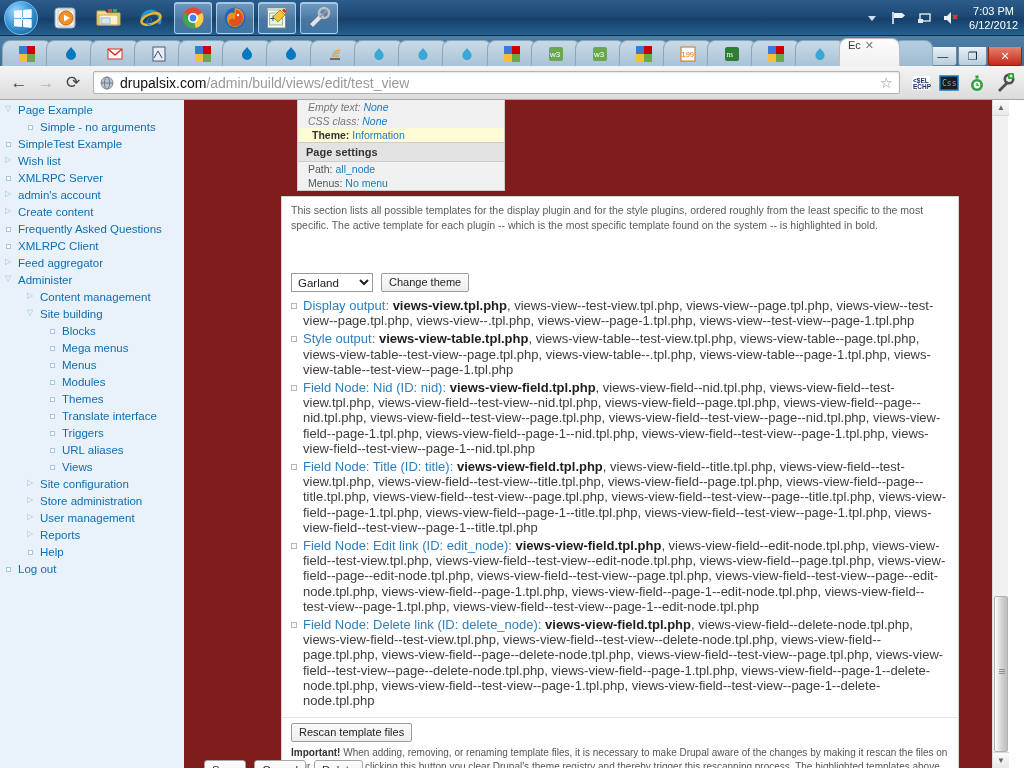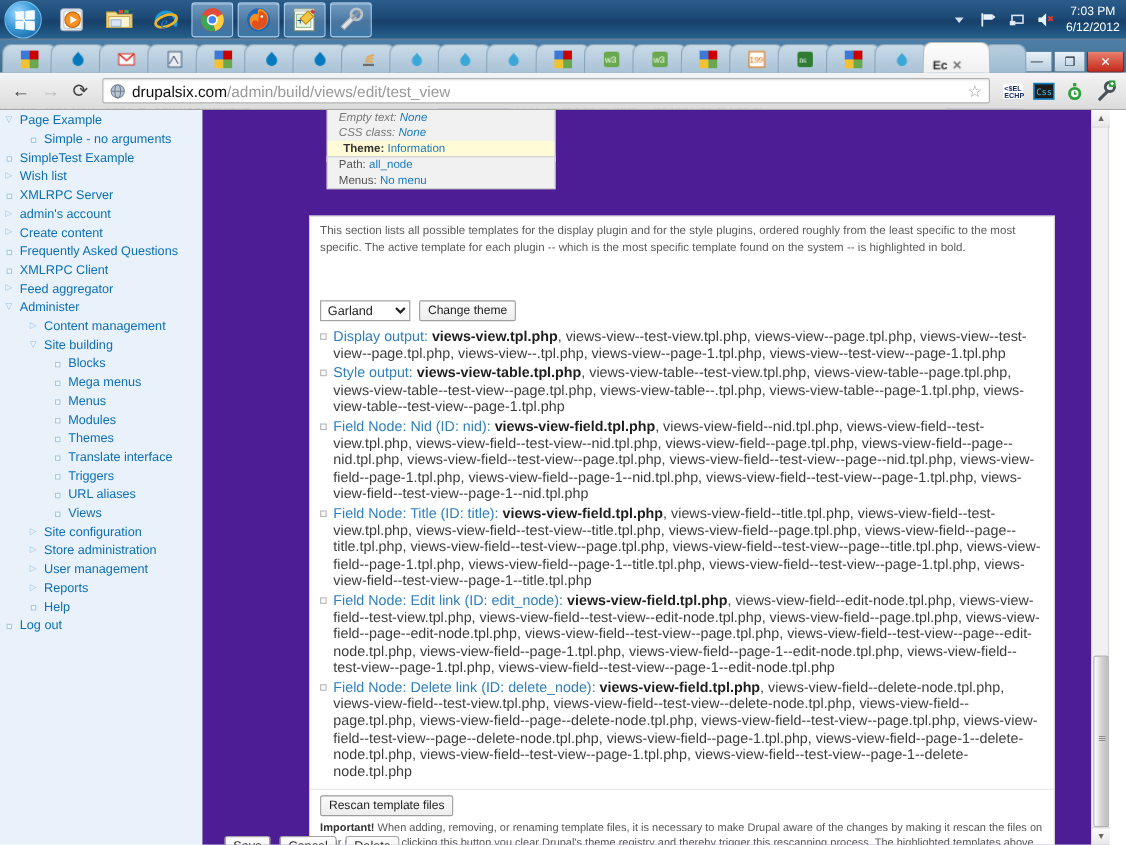--- a/index.html
+++ b/index.html
@@ -69,21 +69,21 @@
     border: 1px solid #8aa6bb; border-bottom: none;
     border-radius: 8px 8px 0 0;
     display: flex; align-items: center; justify-content: center;
     position: relative;
     transform: perspective(14px) rotateX(0.4deg);
   }
   .tab.tab-active {
     background: linear-gradient(to bottom, #fdfdfd, #f0f0f0);
     border-color: #b9b9b9; height: 28px; z-index: 5;
     width: 62px;
-    display: flex; align-items: flex-end; justify-content: flex-start; padding-left: 8px; font-weight: bold;
+    display: flex; align-items: flex-start; justify-content: flex-start; padding-left: 8px;
   }
   .tab.tab-blank { background: linear-gradient(to bottom,#b8cfe0,#9dbad0); width: 40px; }
   .tab-title { font-size: 11px; color: #333; white-space: nowrap; overflow: hidden; }
   .tab-close { font-size: 11px; color: #777; margin-left: 4px; }
   .favicon { width: 16px; height: 16px; display: block; }
   .wincontrols { margin-left: auto; display: flex; align-items: flex-start; padding: 1px 2px 0 0; }
   .wc {
     width: 29px; height: 19px; margin-left: 1px;
     border: 1px solid #6f88a0; border-top: none;
     border-radius: 0 0 3px 3px;
@@ -152,21 +152,21 @@
   .bullet.tri-d::after { content:"▽"; font-size: 8px; color:#9fc3de; position:absolute; left:-1px; top:-2px; }
   .lvl1 { padding-left: 18px; }
   .lvl2 { padding-left: 40px; }
   .lvl2 .bullet { left: 28px; }
   .lvl3 { padding-left: 62px; }
   .lvl3 .bullet { left: 50px; }
 
   
   .maincol {
     position: absolute; left: 184px; top: 0; width: 824px; height: 668px;
-    background: #4c1d95;
+    background: #7f1d1d;
   }
 
   
   .box-basic {
     position: absolute; left: 113px; top: 0px; width: 208px;
     background: #f1f1f1; border: 1px solid #ccc; border-top: none;
     font-size: 10.5px; color: #444;
     padding: 0 0 4px 0;
   }
   .kv { padding: 1px 6px 1px 10px; white-space: nowrap; }
@@ -601,20 +601,21 @@
 
     <div class="maincol">
 
       <div class="box-basic">
         <div class="kv"><span class="k">Empty text:</span> <span class="v">None</span></div>
         <div class="kv"><span class="k">CSS class:</span> <span class="v">None</span></div>
         <div class="kv hl"><span class="k">Theme:</span> <span class="v">Information</span></div>
       </div>
 
       <div class="box-page">
+        <div class="box-head">Page settings</div>
         <div class="kv"><span class="k">Path:</span> <span class="v">all_node</span></div>
         <div class="kv"><span class="k">Menus:</span> <span class="v">No menu</span></div>
       </div>
 
       <div class="theme-panel">
         <div class="theme-body">
           <div class="intro">This section lists all possible templates for the display plugin and for the style plugins, ordered roughly from the least specific to the most specific. The active template for each plugin -- which is the most specific template found on the system -- is highlighted in bold.</div>
 
           <div class="theme-form">
             <select class="theme-select">

